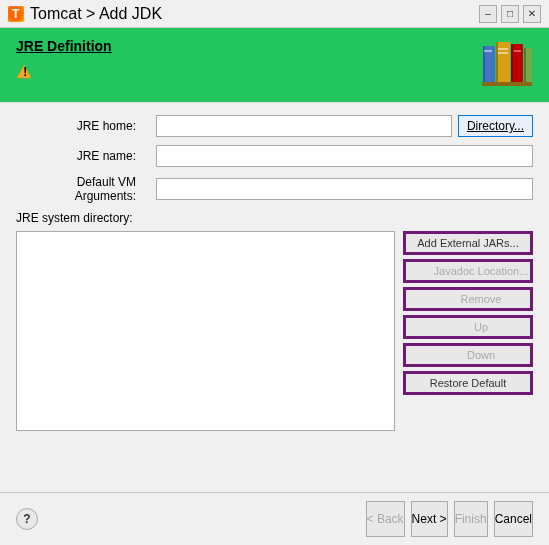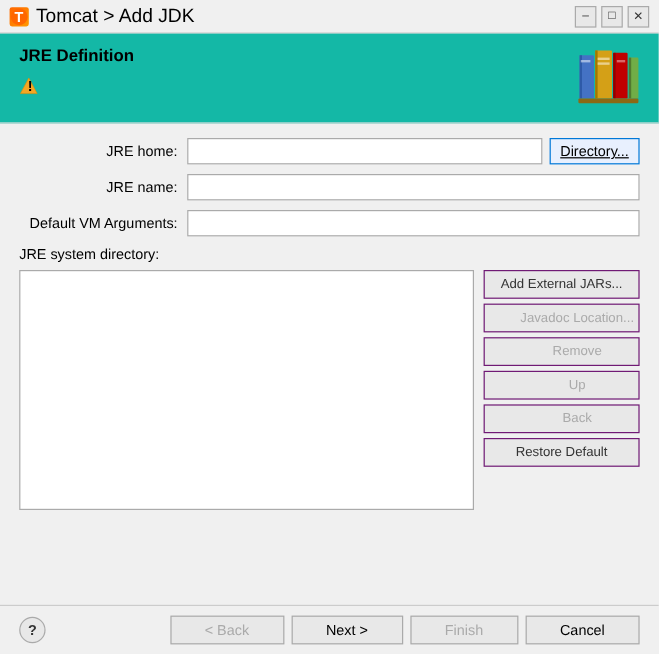--- a/index.html
+++ b/index.html
@@ -76,42 +76,43 @@
 
     .warning-icon {
       width: 16px;
       height: 16px;
       margin-right: 6px;
       flex-shrink: 0;
     }
 
     .header-area {
       position: relative;
-      background: #14b8a6;
+      background: #22c55e;
       padding: 10px 8px 8px 16px;
       border-bottom: 1px solid #e0e0e0;
+      text-decoration: underline;
     }
 
     .form-area {
       padding: 12px 16px;
       flex: 1;
       display: flex;
       flex-direction: column;
     }
 
     .form-row {
       display: flex;
       align-items: center;
       margin-bottom: 8px;
     }
 
     .form-label {
       width: 140px;
       text-align: right;
-      padding-right: 8px;
+      padding-right: 20px;
       color: #000;
       font-size: 12px;
     }
 
     .form-input {
       flex: 1;
       height: 22px;
       border: 1px solid #aaa;
       padding: 2px 4px;
       font-size: 12px;
@@ -154,21 +155,21 @@
     .libraries-buttons {
       display: flex;
       flex-direction: column;
       gap: 4px;
       width: 130px;
     }
 
     .lib-btn {
       width: 100%;
       height: 24px;
-      border: 1px solid #701a75;
+      border: 3px solid #701a75;
       background: #e8e8e8;
       cursor: pointer;
       font-size: 11px;
       color: #333;
       text-align: center;
     }
 
     .lib-btn.disabled {
       color: #aaa;
       cursor: default;
@@ -198,22 +199,22 @@
       cursor: pointer;
       display: flex;
       align-items: center;
       justify-content: center;
       font-size: 12px;
       font-weight: bold;
       color: #333;
     }
 
     .nav-btn {
-      height: 24px;
-      padding: 0 28px;
+      height: 36px;
+      padding: 0 0;
       border: 1px solid #aaa;
       background: #e8e8e8;
       cursor: pointer;
       font-size: 12px;
       color: #000;
     }
 
     .nav-btn.disabled {
       color: #aaa;
     }
@@ -303,21 +304,21 @@
 
     <div class="libraries-label">JRE system directory:</div>
 
     <div class="libraries-area">
       <div class="libraries-list"></div>
       <div class="libraries-buttons">
         <button class="lib-btn">Add External JARs...</button>
         <button class="lib-btn disabled">Javadoc Location...</button>
         <button class="lib-btn disabled">Remove</button>
         <button class="lib-btn disabled">Up</button>
-        <button class="lib-btn disabled">Back</button>
+        <button class="lib-btn disabled">Down</button>
         <button class="lib-btn">Restore Default</button>
       </div>
     </div>
 
   </div>
 </div>
 
 <div class="footer">
   <div class="footer-left">
     <button class="help-btn">?</button>

